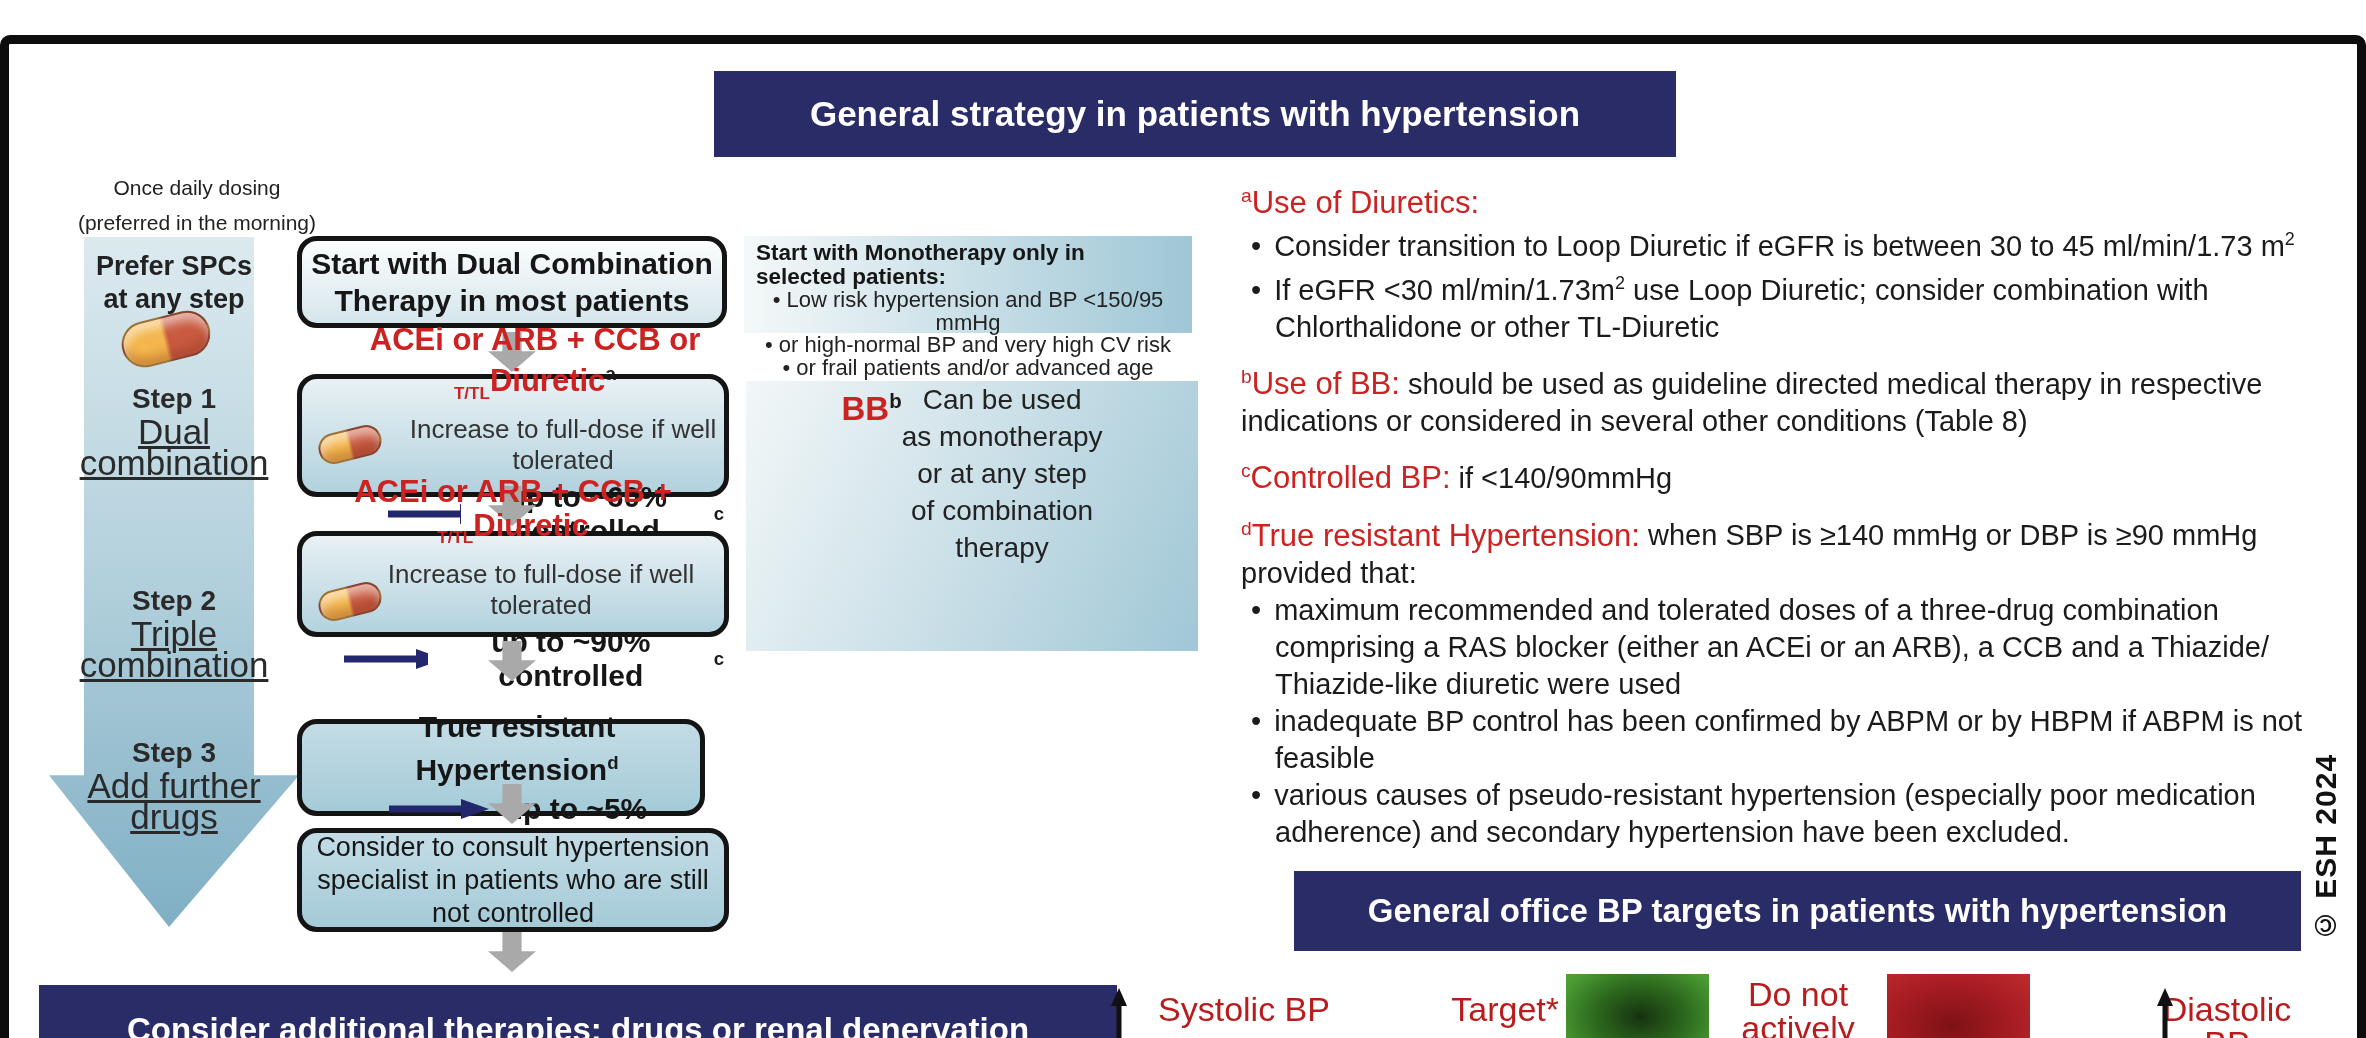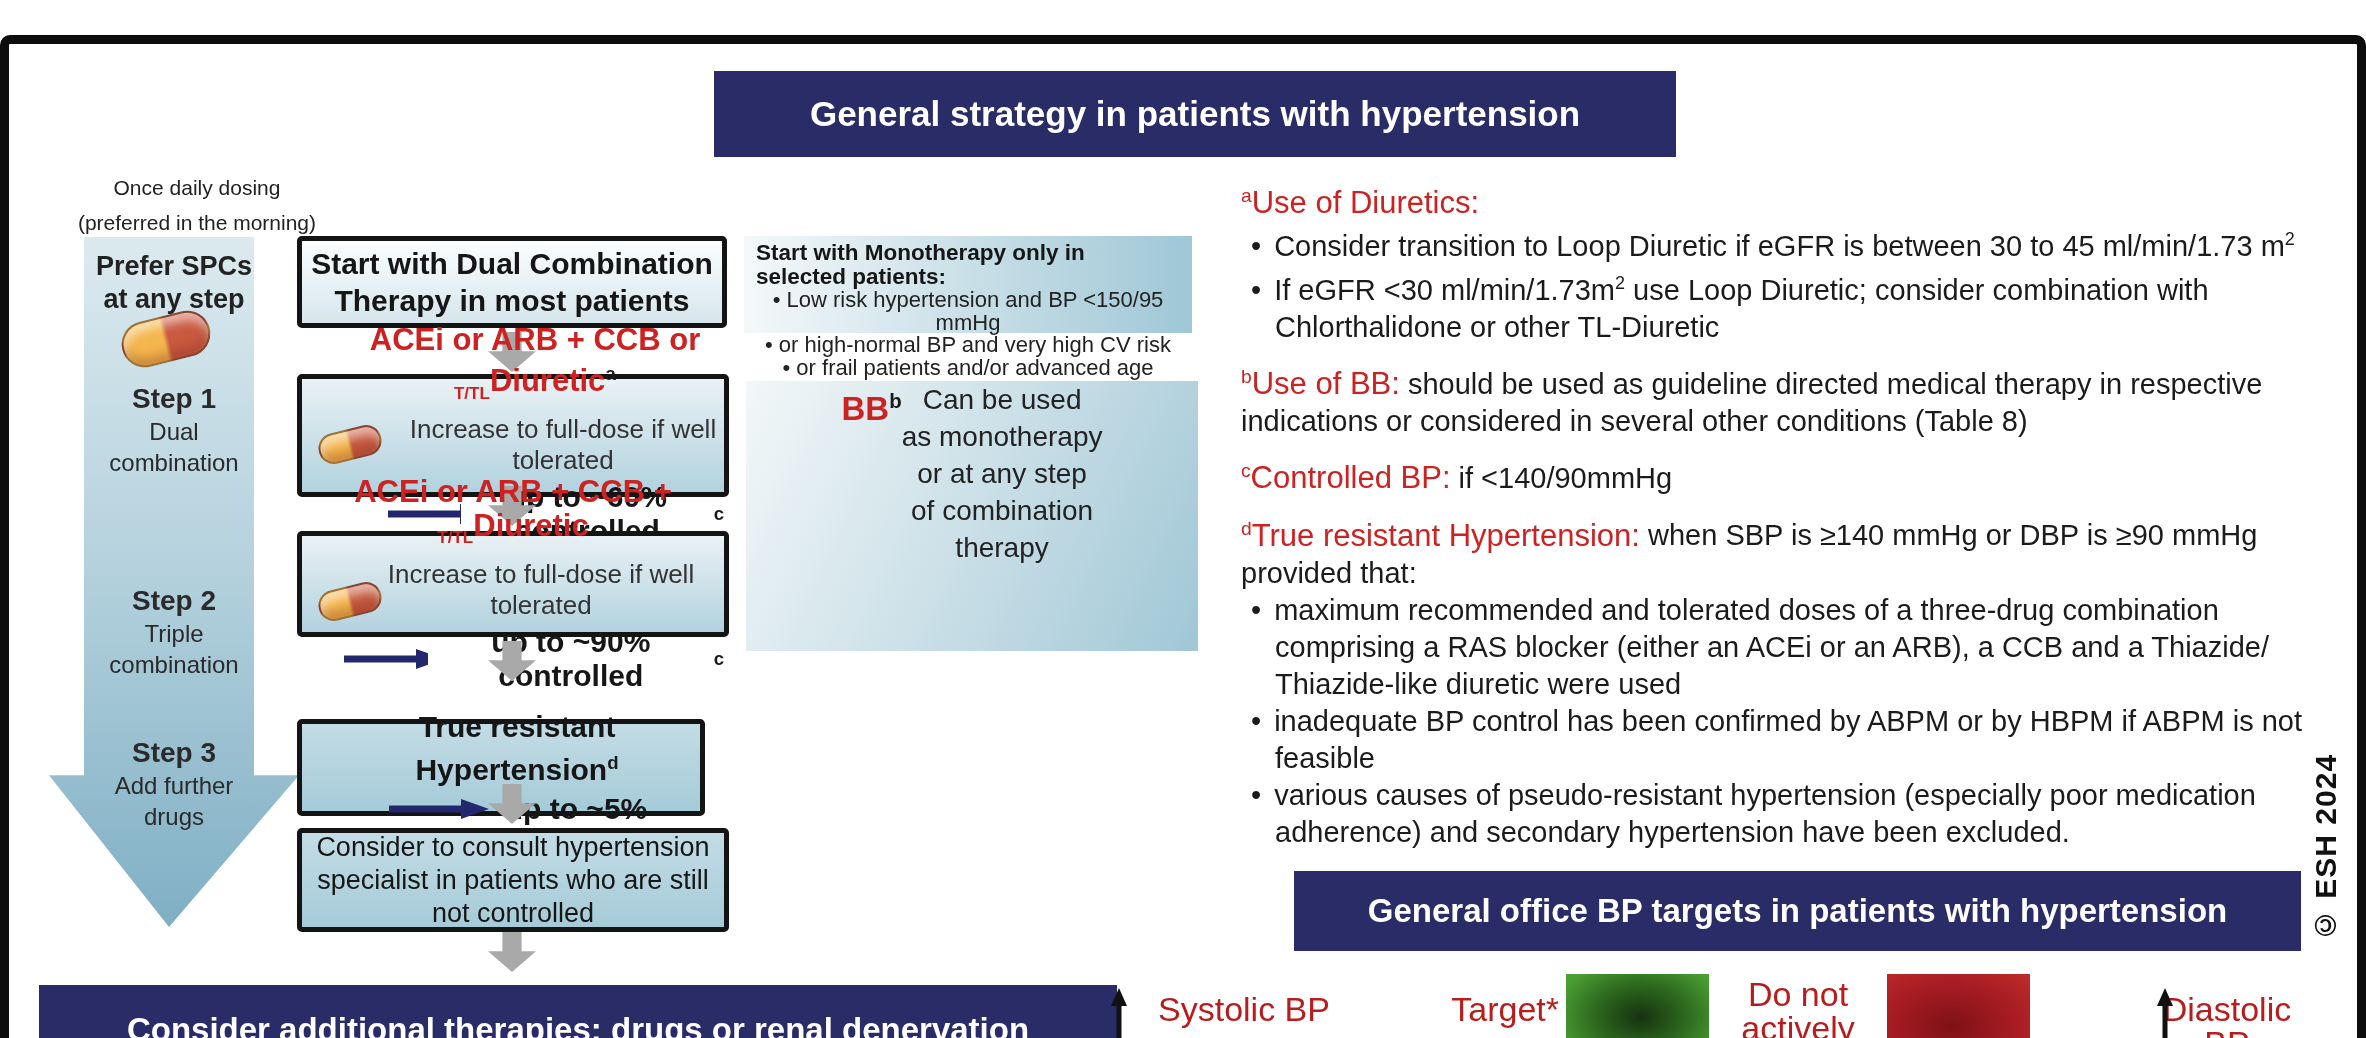--- a/index.html
+++ b/index.html
@@ -14,32 +14,32 @@
             display:flex; align-items:center; justify-content:center; text-align:center; }
 
   
   .bigarrow { position:absolute; left:40px; top:193px; width:250px; height:690px;
               background:linear-gradient(180deg,#dceaef 0%,#b2d0dc 50%,#7fafc4 100%);
               clip-path:polygon(14% 0,82% 0,82% 78%,100% 78%,48% 100%,0 78%,14% 78%); }
   .arrow-header { position:absolute; left:58px; top:206px; width:214px; text-align:center;
                   font-weight:bold; font-size:27px; line-height:33px; color:#222; }
   .stepblock { position:absolute; left:58px; width:214px; text-align:center; color:#2a2a2a; }
   .stepblock .st { font-weight:bold; font-size:28px; line-height:34px; }
-  .stepblock .ss { font-size:24px; line-height:31px; }
+  .stepblock .ss { font-size:35px; line-height:31px;text-decoration:underline; }
 
   
   .capsule { position:absolute; border-radius:999px; border:2px solid rgba(70,45,30,.5);
              background:linear-gradient(90deg,#f4b64d 0 47%,#c95a40 53% 100%);
              box-shadow:inset 0 8px 10px rgba(255,255,255,.55), inset 0 -8px 10px rgba(120,40,20,.3);
              transform:rotate(-14deg); }
   .cap-big { left:112px; top:272px; width:90px; height:46px; }
   .cap-sm  { left:16px;  top:50px;  width:64px; height:31px; }
 
   
-  .box { position:absolute; border:5px solid #141414; border-radius:5px; text-align:center;
+  .box { position:absolute; border:5px solid #141414; border-radius:20px; text-align:center;
          display:flex; flex-direction:column; justify-content:center; }
   .box-start   { left:288px; top:192px; width:430px; height:92px;
                  background:linear-gradient(180deg,#fbfdfe 0%,#d6e6ec 100%);
                  font-weight:bold; font-size:30px; line-height:37px; color:#161616; }
   .box-step    { left:288px; width:432px; background:linear-gradient(180deg,#e9f1f4 0%,#b2d2de 100%); }
   .box-flat    { left:288px; background:linear-gradient(180deg,#c3dce5 0%,#a5cbd8 100%); }
   .rline  { font-weight:bold; font-size:31px; color:#cc2222; line-height:34px; }
   .subm   { font-size:0.55em; vertical-align:sub; font-weight:bold; }
   .supk   { font-size:0.62em; vertical-align:super; color:#1a1a1a; font-weight:bold; }
   .supr   { font-size:0.62em; vertical-align:super; }

